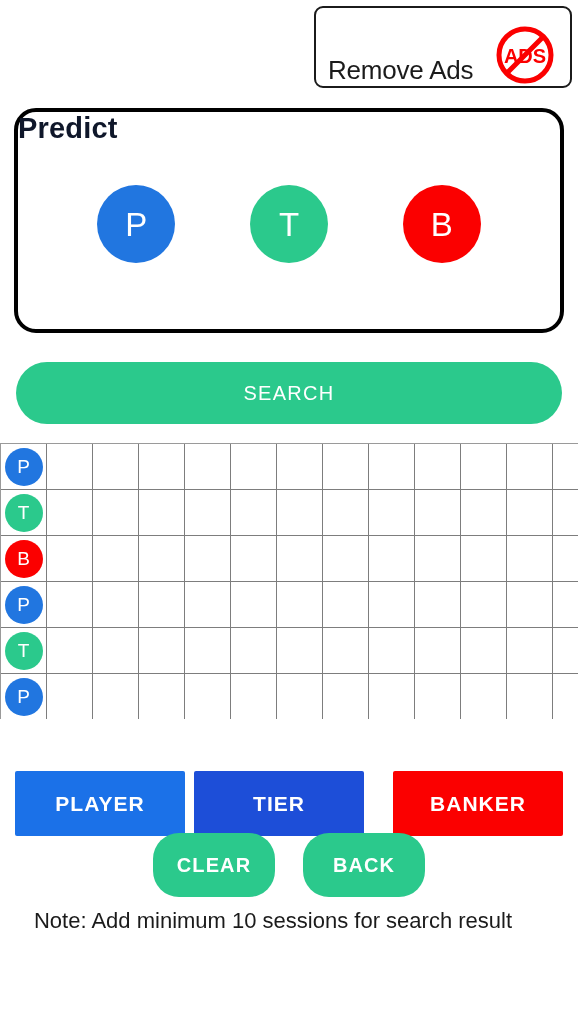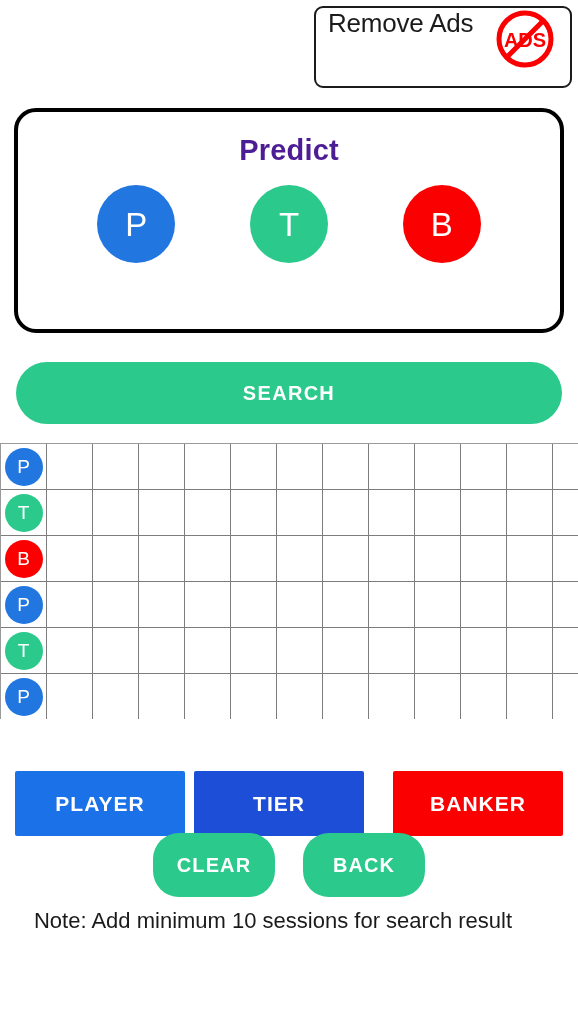--- a/index.html
+++ b/index.html
@@ -23,21 +23,21 @@
   .remove-ads-bar {
     position: absolute;
     top: 6px;
     left: 314px;
     width: 258px;
     height: 82px;
     border: 2px solid #1b1b1b;
     border-radius: 9px;
     background: #ffffff;
     display: flex;
-    align-items: flex-start;
+    align-items: flex-end;
     justify-content: space-between;
     padding: 0 14px 0 12px;
     gap: 16px;
   }
   .remove-ads-label {
     font-size: 26px;
     color: #1b1b1b;
     letter-spacing: -0.2px;
     white-space: nowrap;
   }
@@ -52,25 +52,24 @@
     position: absolute;
     top: 108px;
     left: 14px;
     width: 550px;
     height: 225px;
     border: 4px solid #000000;
     border-radius: 22px;
     background: #ffffff;
   }
   .predict-title {
-    text-align: center;
+    text-align: left;
     font-size: 29px;
     font-weight: bold;
-    color: #4c1d95;
-    margin-top: 22px;
+    color: #0f172a;
     letter-spacing: 0.2px;
   }
   .predict-circles {
     position: absolute;
     top: 73px;
     left: 0;
     width: 100%;
     display: flex;
     justify-content: space-around;
     padding: 0 42px;
@@ -95,21 +94,21 @@
     position: absolute;
     top: 362px;
     left: 16px;
     width: 546px;
     height: 62px;
     border: none;
     border-radius: 31px;
     background: #2BC98C;
     color: #ffffff;
     font-size: 20px;
-    font-weight: bold;
+    font-weight: normal;
     letter-spacing: 1.3px;
     font-family: "Liberation Sans", sans-serif;
     cursor: pointer;
   }
 
   
   .grid-wrap {
     position: absolute;
     top: 443px;
     left: 0;

